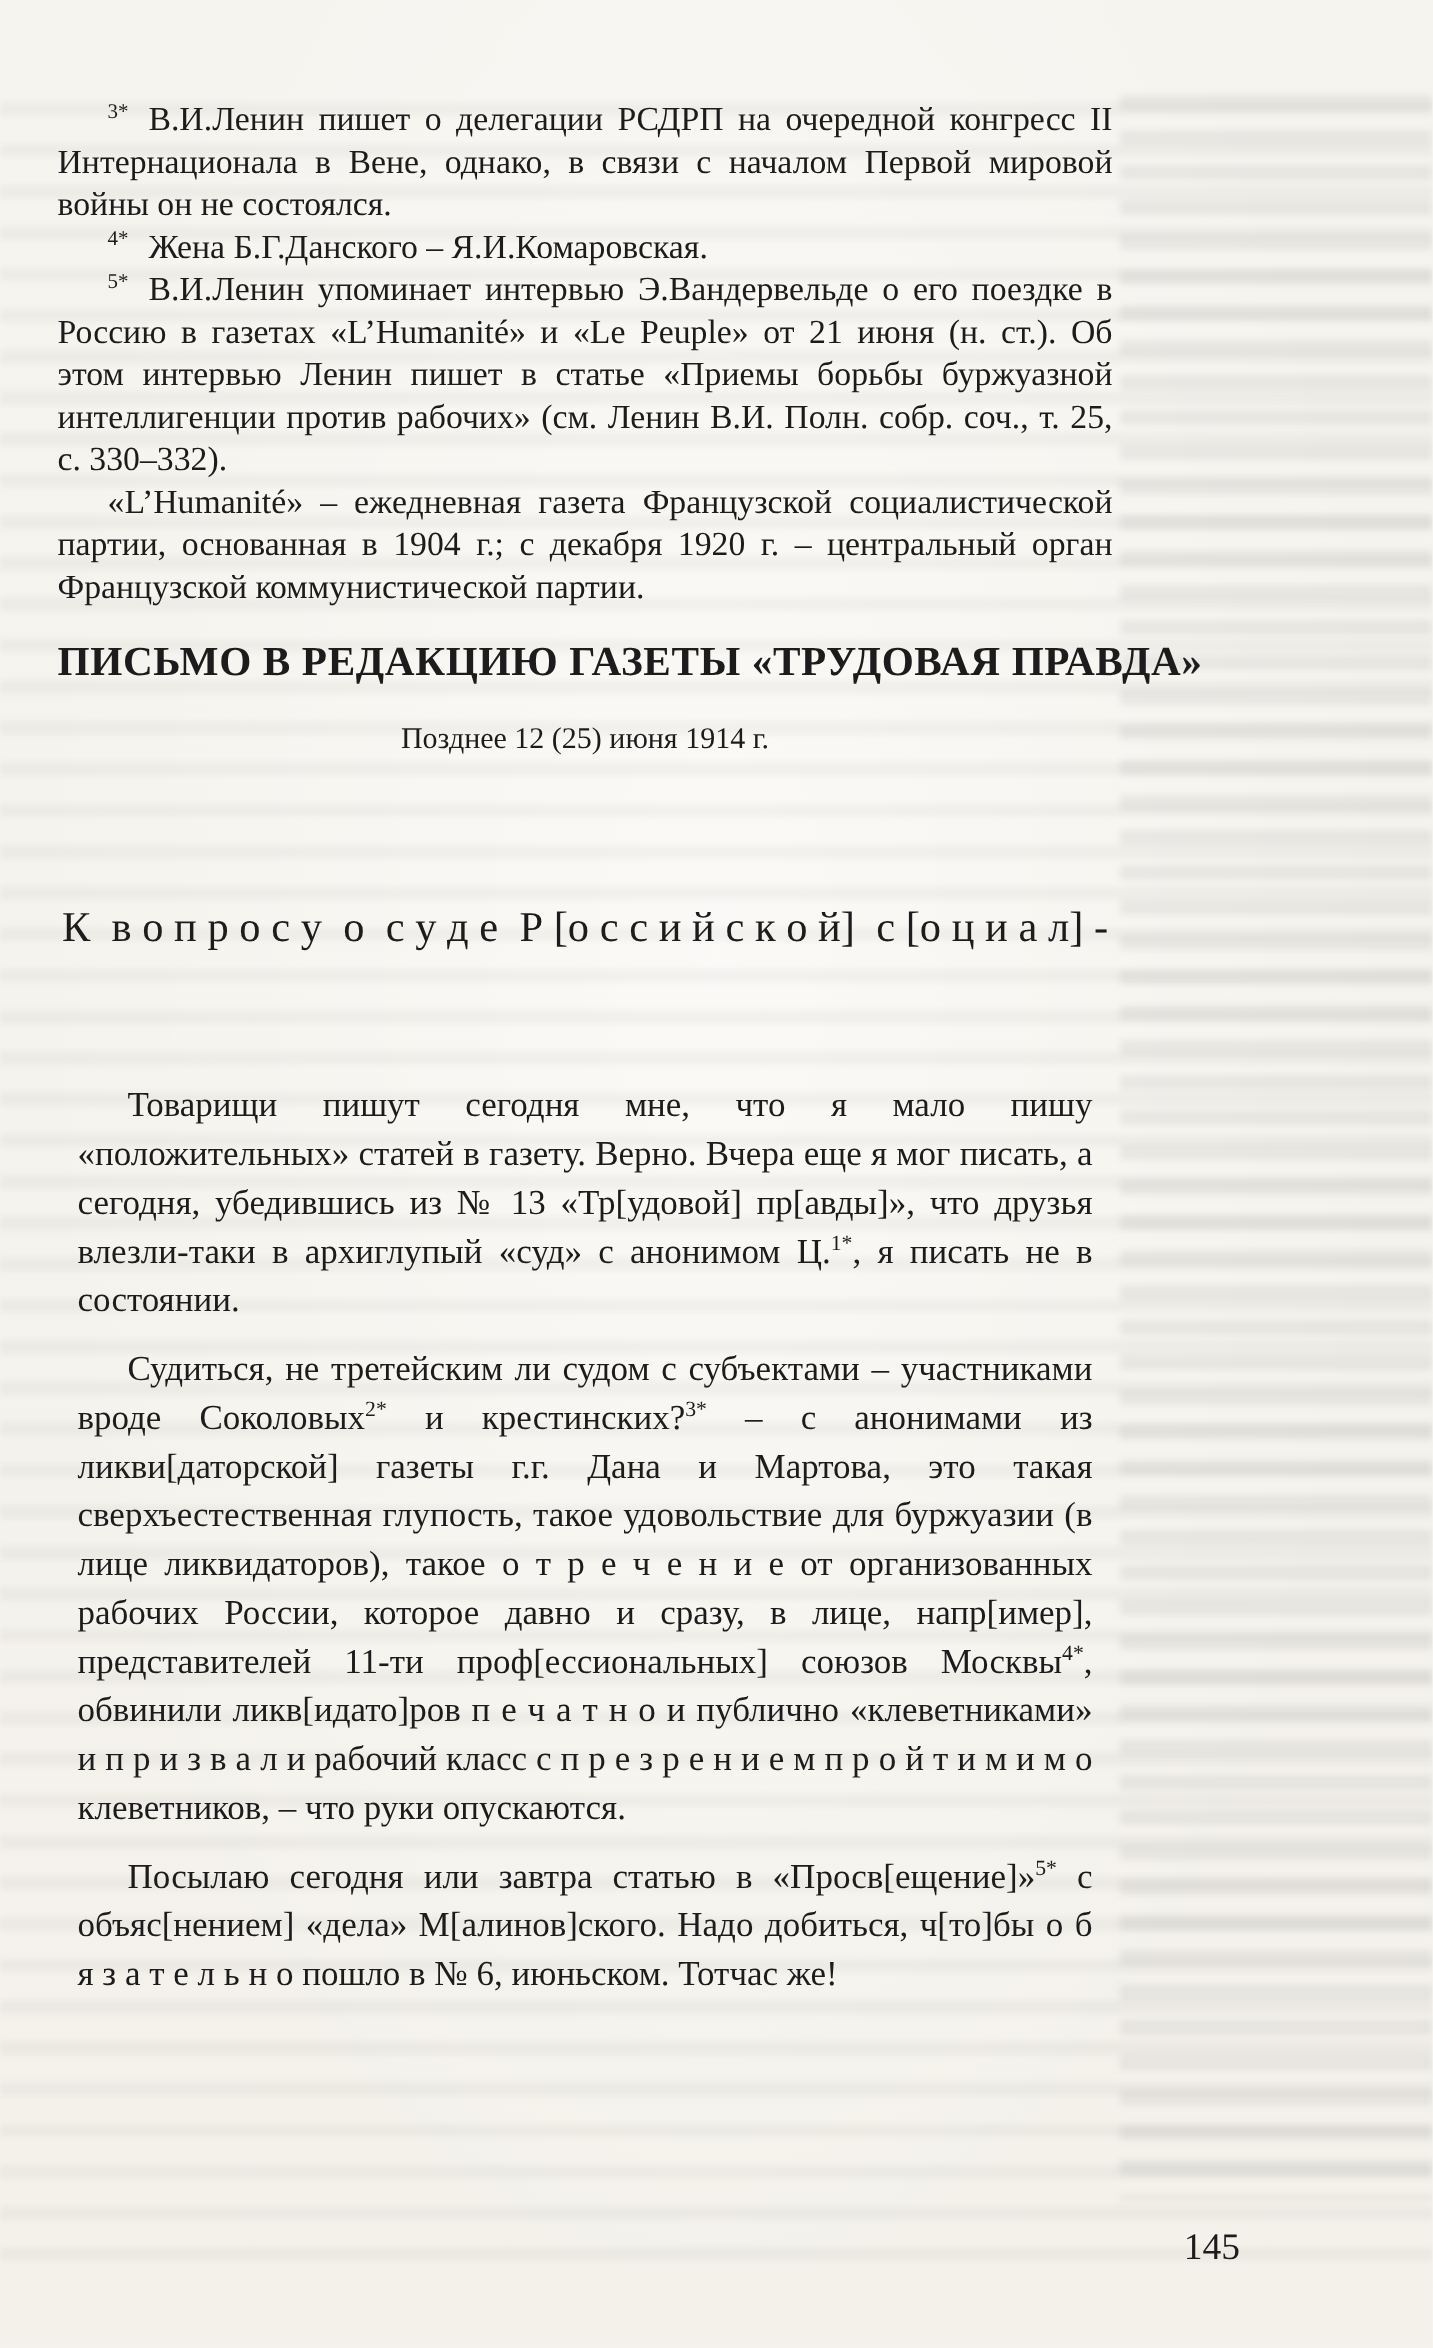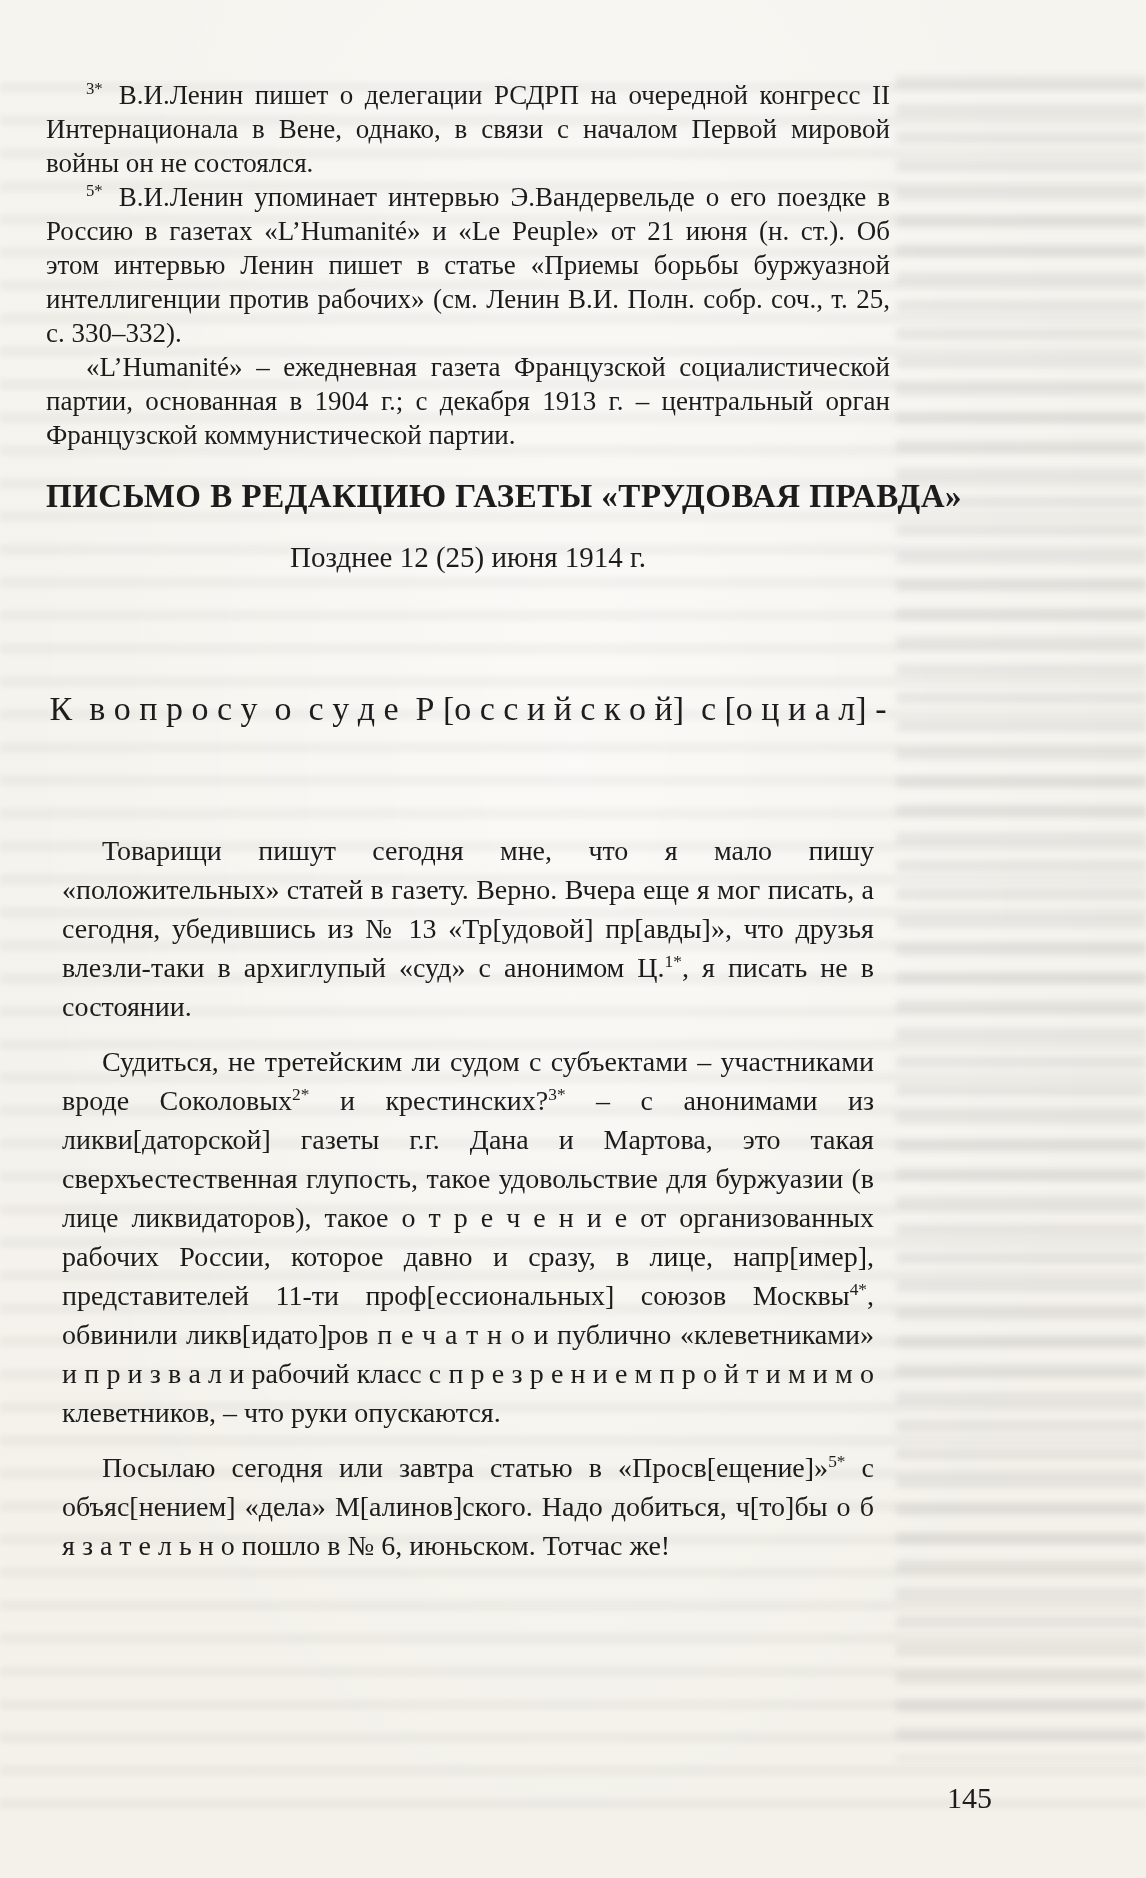--- a/index.html
+++ b/index.html
@@ -82,21 +82,21 @@
     margin: 26px 0 0 0;
     font-weight: bold;
     font-size: 33px;
     line-height: 36px;
     letter-spacing: 0.5px;
     white-space: nowrap;
   }
   .doc-date {
     margin-top: 27px;
     text-align: center;
-    font-size: 29px;
+    font-size: 24px;
     line-height: 32px;
   }
   .subtitle {
     margin-top: 36px;
     text-align: center;
     font-size: 34px;
     line-height: 40px;
     white-space: pre-wrap;
   }
   .letter-body {
@@ -126,22 +126,23 @@
 
 <div class="page">
 
   <div class="bleed-overlay"></div>
   <div class="bleed-right"></div>
 
   <div class="content">
 
     <section class="footnotes">
       <p><sup>3*</sup>В.И.Ленин пишет о делегации РСДРП на очередной конгресс II  Интернационала в Вене, однако, в связи с началом Первой мировой войны он не состоялся.</p>
+      <p><sup>4*</sup>Жена Б.Г.Данского – Я.И.Комаровская.</p>
       <p><sup>5*</sup>В.И.Ленин упоминает интервью Э.Вандервельде о его поездке в Россию в газетах «L’Humanité» и «Le Peuple» от 21 июня (н. ст.). Об этом интервью Ленин пишет в статье «Приемы борьбы буржуазной интеллигенции против рабочих» (см. Ленин В.И. Полн. собр. соч., т. 25, с. 330–332).</p>
-      <p>«L’Humanité» – ежедневная газета Французской социалистической партии, основанная в 1904 г.; с декабря 1913 г. – центральный орган Французской коммунистической партии.</p>
+      <p>«L’Humanité» – ежедневная газета Французской социалистической партии, основанная в 1904 г.; с декабря 1920 г. – центральный орган Французской коммунистической партии.</p>
     </section>
 
 
     <h1 class="doc-title">ПИСЬМО В РЕДАКЦИЮ ГАЗЕТЫ «ТРУДОВАЯ ПРАВДА»</h1>
 
     <div class="doc-date">Позднее 12 (25) июня 1914 г.</div>
 
     <div class="subtitle">
       <div>К  в о п р о с у  о  с у д е  Р [о с с и й с к о й]  с [о ц и а л] -</div>
     </div>

